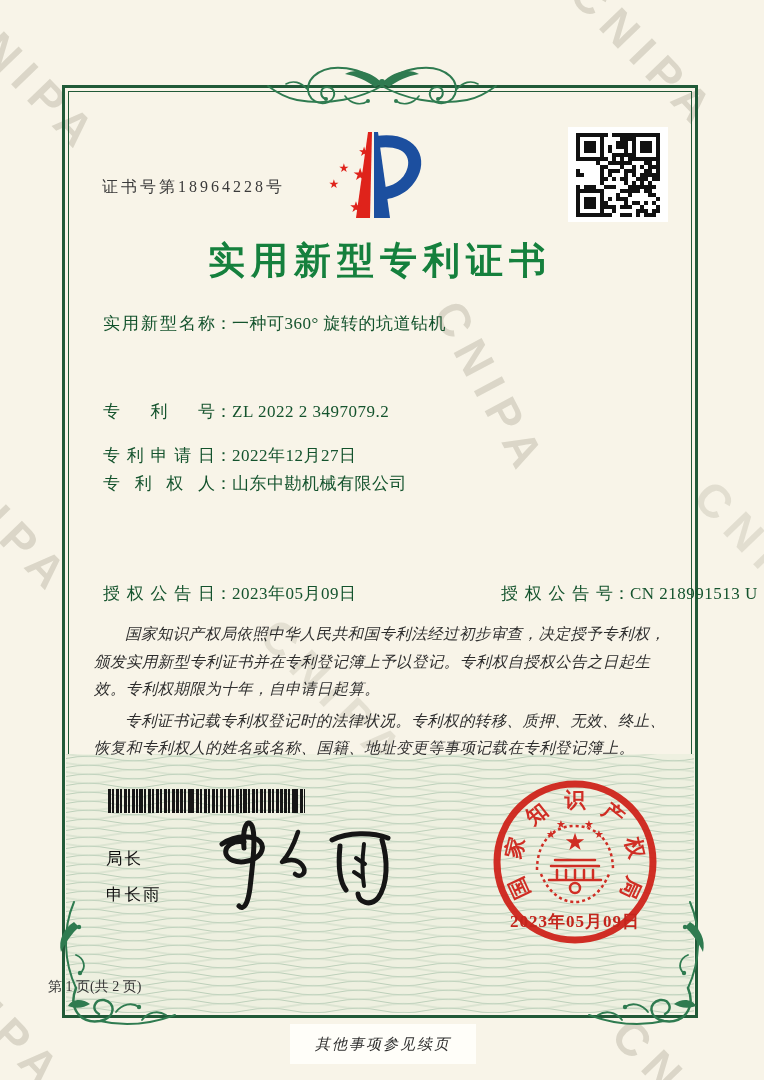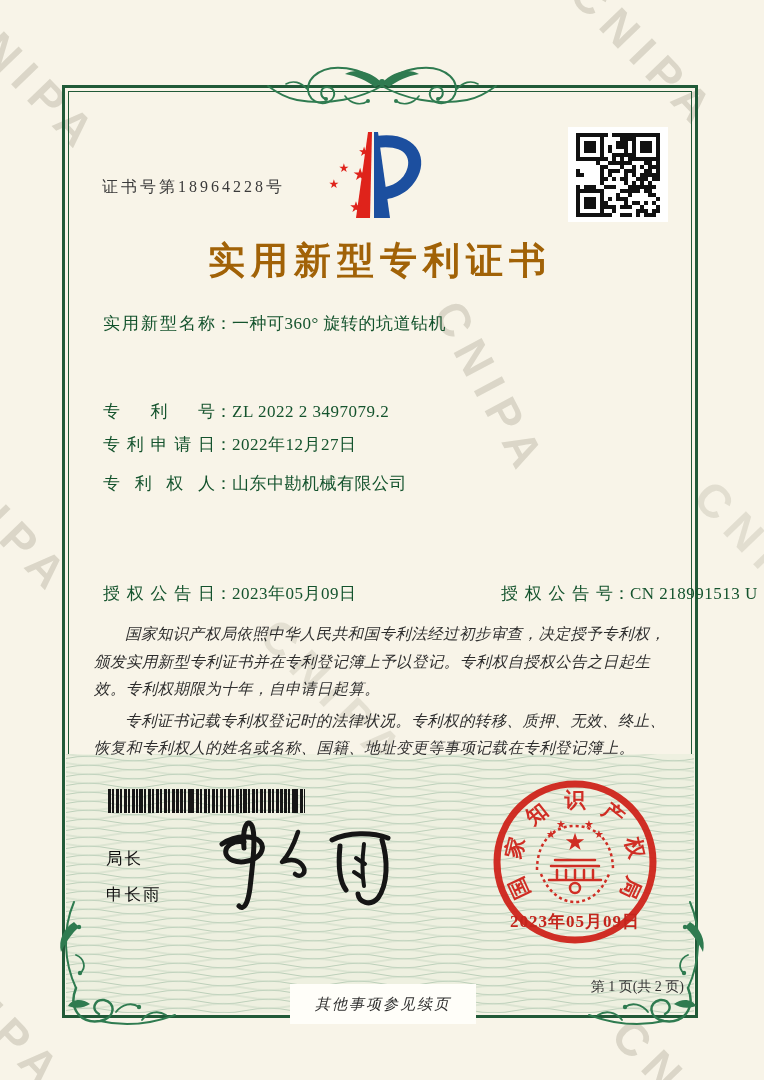--- a/index.html
+++ b/index.html
@@ -8,21 +8,21 @@
   .wm{position:absolute;color:#99947f;opacity:.30;font-family:"Liberation Sans","DejaVu Sans",sans-serif;
       font-weight:bold;font-size:46px;letter-spacing:10px;white-space:nowrap;transform-origin:left top;z-index:0;}
   .frame{position:absolute;left:62px;top:85px;width:636px;height:933px;border:3px solid #215a38;box-sizing:border-box;z-index:1;}
   .frame-in{position:absolute;left:3px;top:3px;right:3px;bottom:3px;border:1.5px solid #215a38;}
   .guilloche{position:absolute;left:66px;top:754px;width:628px;height:259px;z-index:1;}
   .certno{position:absolute;left:102px;top:129px;font-size:16px;letter-spacing:3px;color:#3a3a3a;z-index:2;margin-top:48px;}
   .logo{position:absolute;left:312px;top:120px;z-index:2;}
   .qrbox{position:absolute;left:568px;top:127px;width:100px;height:95px;background:#fff;z-index:2;}
   .qrbox svg{position:absolute;left:8px;top:6px;}
   .title{position:absolute;left:62px;top:236px;width:636px;text-align:center;font-size:37px;font-weight:bold;
-         letter-spacing:6px;color:#a16207;z-index:2;}
+         letter-spacing:6px;color:#15803d;z-index:2;}
   .frow{position:absolute;left:103px;font-size:17px;color:#14532d;z-index:2;white-space:nowrap;}
   .flabel{display:inline-block;width:112px;text-align:justify;text-align-last:justify;vertical-align:top;}
   .colon{display:inline-block;}
   .fvalue{letter-spacing:.5px;}
   .frow2{position:absolute;left:398px;top:0;white-space:nowrap;}
   .paras{position:absolute;left:90px;top:616px;width:588px;z-index:2;font-style:italic;
          font-size:15.5px;line-height:1.78;color:#2e2e2e;letter-spacing:.4px;}
   .paras p{margin:4px;text-indent:2em;}
   .barcode{position:absolute;left:108px;top:789px;width:197px;height:24px;z-index:3;
     background-image:
@@ -32,22 +32,22 @@
   .sig-title{position:absolute;left:106px;top:848px;font-family:"Liberation Sans","DejaVu Sans",sans-serif;
              font-size:16.5px;letter-spacing:2px;color:#111;z-index:3;}
   .sig-name{position:absolute;left:106px;top:884px;font-family:"Liberation Sans","DejaVu Sans",sans-serif;
             font-size:16.5px;letter-spacing:2px;color:#111;z-index:3;}
   .sig-hand{position:absolute;left:182px;top:810px;z-index:3;}
   .seal{position:absolute;left:491px;top:778px;width:168px;height:168px;z-index:4;opacity:.95;}
   .seal-char{fill:#cf241b;font-size:21px;font-weight:bold;text-anchor:middle;
              font-family:"Liberation Serif","DejaVu Serif",serif;}
   .seal-date{position:absolute;left:491px;top:910px;width:168px;text-align:center;color:#c4251c;
              font-weight:bold;font-size:17px;letter-spacing:1px;z-index:5;}
-  .pageno{position:absolute;left:48px;top:978px;width:636px;text-align:right;font-size:14px;color:#333;z-index:3;}
-  .note-box{position:absolute;left:290px;top:984px;width:186px;height:40px;background:#fffef9;z-index:3;
+  .pageno{position:absolute;left:48px;top:978px;width:636px;text-align:left;font-size:14px;color:#333;z-index:3;}
+  .note-box{position:absolute;left:290px;top:1024px;width:186px;height:40px;background:#fffef9;z-index:3;
             display:flex;align-items:center;justify-content:center;font-style:italic;font-size:15px;color:#2e2e2e;letter-spacing:2px;}
   .orn-top{position:absolute;left:267px;top:56px;z-index:2;}
   .orn-bl{position:absolute;left:46px;top:900px;z-index:2;}
   .orn-br{position:absolute;left:588px;top:900px;z-index:2;transform:scaleX(-1);}
   .lstar{fill:#df231b;text-anchor:middle;font-family:"DejaVu Sans",sans-serif;}
   .estar{fill:#cf241b;text-anchor:middle;font-family:"DejaVu Sans",sans-serif;}
 </style>
 </head>
 <body>
 
@@ -298,21 +298,21 @@
   </div>
 
   <div class="title">实用新型专利证书</div>
 
   <div class="frow" style="top:312px;">
     <span class="flabel">实用新型名称</span><span class="colon">：</span><span class="fvalue">一种可360° 旋转的坑道钻机</span>
   </div>
   <div class="frow" style="top:400px;">
     <span class="flabel">专利号</span><span class="colon">：</span><span class="fvalue">ZL 2022 2 3497079.2</span>
   </div>
-  <div class="frow" style="top:433px;">
+  <div class="frow" style="top:444px;">
     <span class="flabel">专利申请日</span><span class="colon">：</span><span class="fvalue">2022年12月27日</span>
   </div>
   <div class="frow" style="top:472px;">
     <span class="flabel">专利权人</span><span class="colon">：</span><span class="fvalue">山东中勘机械有限公司</span>
   </div>
   <div class="frow" style="top:582px;">
     <span class="flabel">授权公告日</span><span class="colon">：</span><span class="fvalue">2023年05月09日</span>
     <span class="frow2">
       <span class="flabel">授权公告号</span><span class="colon">：</span><span class="fvalue">CN 218991513 U</span>
     </span>

